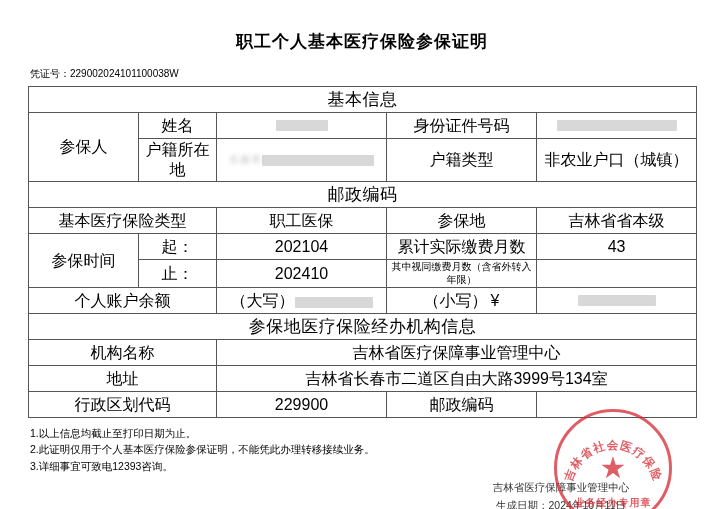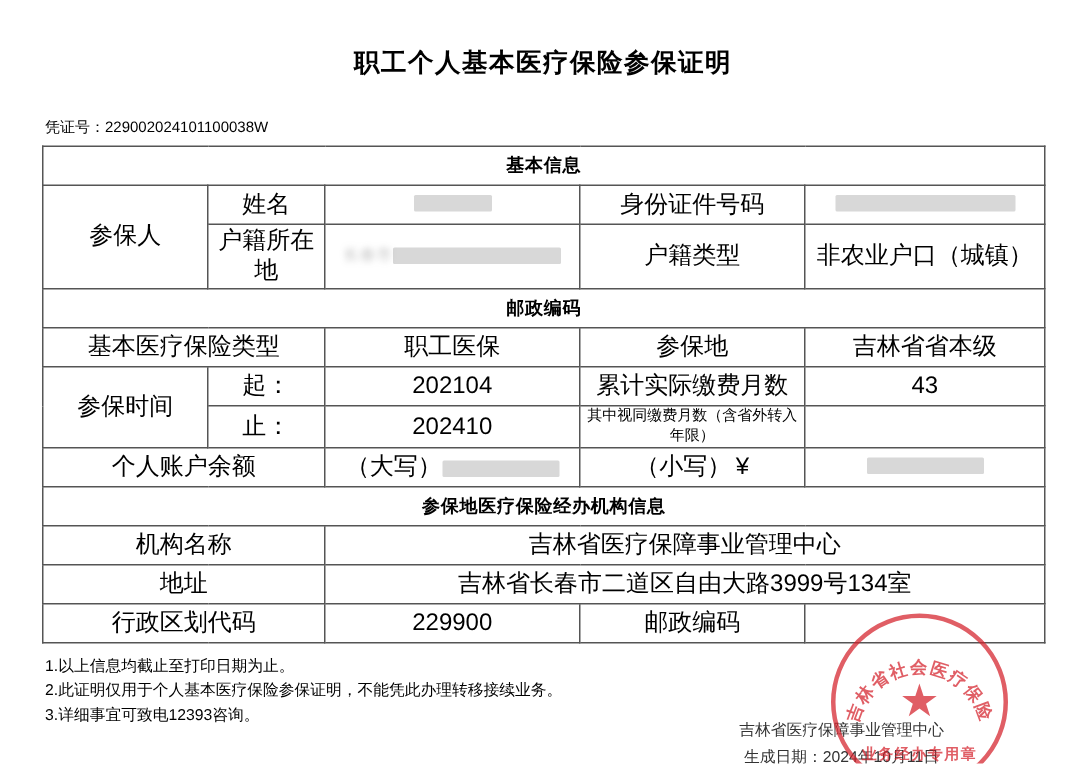--- a/index.html
+++ b/index.html
@@ -21,21 +21,21 @@
     height: 509px;
     box-sizing: border-box;
     padding: 0 28px;
   }
   .doc-title {
     text-align: center;
     font-size: 17px;
     font-weight: bold;
     letter-spacing: 1px;
     margin-top: 30px;
-    margin-bottom: 25px;
+    margin-bottom: 14px;
   }
   .cert-no {
     font-size: 10px;
     margin-bottom: 5px;
     padding-left: 2px;
   }
   table.main {
     width: 100%;
     border-collapse: collapse;
     table-layout: fixed;
@@ -43,22 +43,22 @@
   }
   table.main td {
     border: 1px solid #555;
     height: 23px;
     text-align: center;
     vertical-align: middle;
     padding: 1px 3px;
     line-height: 1.25;
   }
   .section-head {
-    font-weight: bold;
-    font-size: 12px;
+    font-weight: normal;
+    font-size: 17px;
     letter-spacing: 0.5px;
   }
   .lbl {
     font-size: 16px;
   }
   .redact {
     display: inline-block;
     height: 11px;
     background: #d8d8d8;
     border-radius: 1px;

